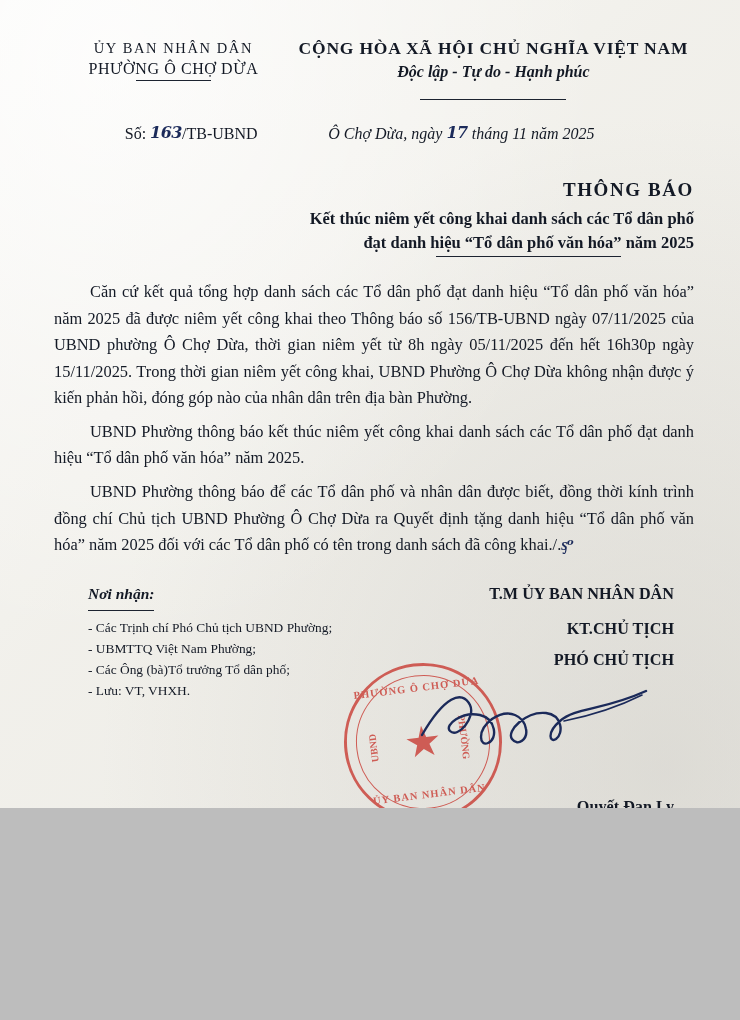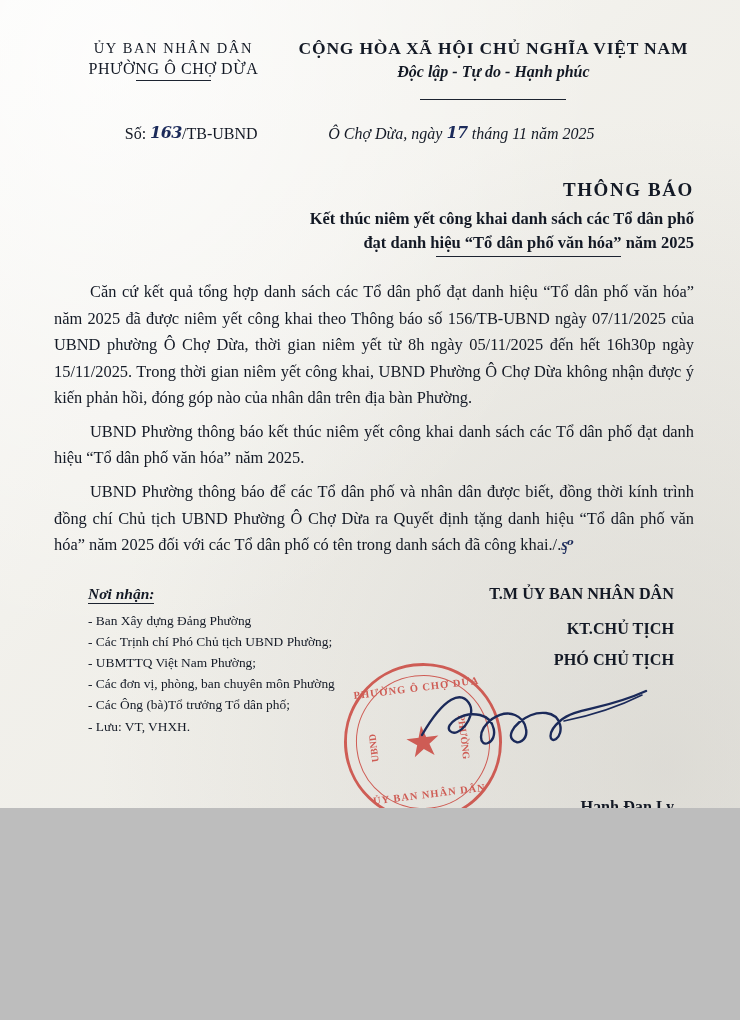--- a/index.html
+++ b/index.html
@@ -180,21 +180,21 @@
     width: 330px;
     padding-left: 34px;
     box-sizing: border-box;
   }
   .recv-title {
     font-size: 15.5px;
     font-weight: 700;
     font-style: italic;
     display: inline-block;
     position: relative;
-    padding-bottom: 1px;
+    padding-bottom: 8px;
   }
   .recv-title::after {
     content: "";
     position: absolute;
     left: 0; right: 0; bottom: 0;
     height: 1px;
     background: #1c2330;
   }
   .recv ul {
     list-style: none;
@@ -343,34 +343,32 @@
       <p>Căn cứ kết quả tổng hợp danh sách các Tổ dân phố đạt danh hiệu “Tổ dân phố văn hóa” năm 2025 đã được niêm yết công khai theo Thông báo số 156/TB-UBND ngày 07/11/2025 của UBND phường Ô Chợ Dừa, thời gian niêm yết từ 8h ngày 05/11/2025 đến hết 16h30p ngày 15/11/2025. Trong thời gian niêm yết công khai, UBND Phường Ô Chợ Dừa không nhận được ý kiến phản hồi, đóng góp nào của nhân dân trên địa bàn Phường.</p>
       <p>UBND Phường thông báo kết thúc niêm yết công khai danh sách các Tổ dân phố đạt danh hiệu “Tổ dân phố văn hóa” năm 2025.</p>
       <p><span>UBND Phường thông báo để các Tổ dân phố và nhân dân được biết, đồng thời kính trình đồng chí Chủ tịch UBND Phường Ô Chợ Dừa ra Quyết định tặng danh hiệu “Tổ dân phố văn hóa” năm 2025 đối với các Tổ dân phố có tên trong danh sách đã công khai./.</span><span class="sig-scribble">ᶊᵒ</span></p>
     </div>
 
     <div class="footer">
 
       <div class="recv">
         <div class="recv-title">Nơi nhận:</div>
         <ul>
-          <li>Ban Xây dựng Đảng Phường</li>
           <li>Các Trịnh chí Phó Chủ tịch UBND Phường;</li>
           <li>UBMTTQ Việt Nam Phường;</li>
-          <li>Các đơn vị, phòng, ban chuyên môn Phường</li>
           <li>Các Ông (bà)Tổ trưởng Tổ dân phố;</li>
           <li>Lưu: VT, VHXH.</li>
         </ul>
       </div>
 
       <div class="signer">
         <div class="sg-1">T.M ỦY BAN NHÂN DÂN</div>
         <div class="sg-2">KT.CHỦ TỊCH</div>
         <div class="sg-3">PHÓ CHỦ TỊCH</div>
-        <div class="sg-name">Hạnh Đan Ly</div>
+        <div class="sg-name">Quyết Đan Ly</div>
       </div>
 
       <div class="stamp">
         <div class="stamp-txt stamp-top">PHƯỜNG Ô CHỢ DỪA</div>
         <div class="stamp-star">★</div>
         <div class="stamp-mid-l">UBND</div>
         <div class="stamp-mid-r">PHƯỜNG</div>
         <div class="stamp-txt stamp-bot">ỦY BAN NHÂN DÂN</div>
       </div>
 

